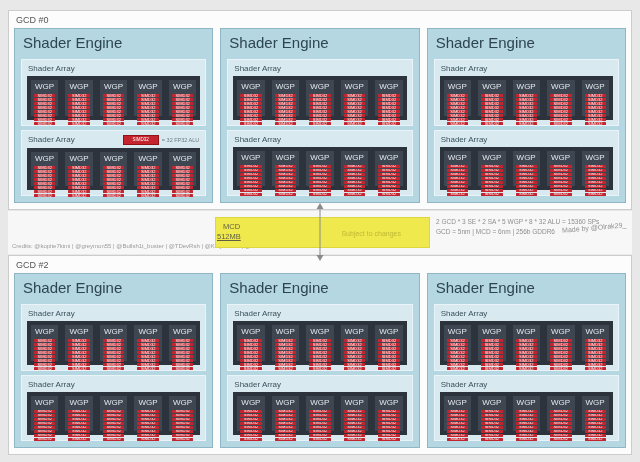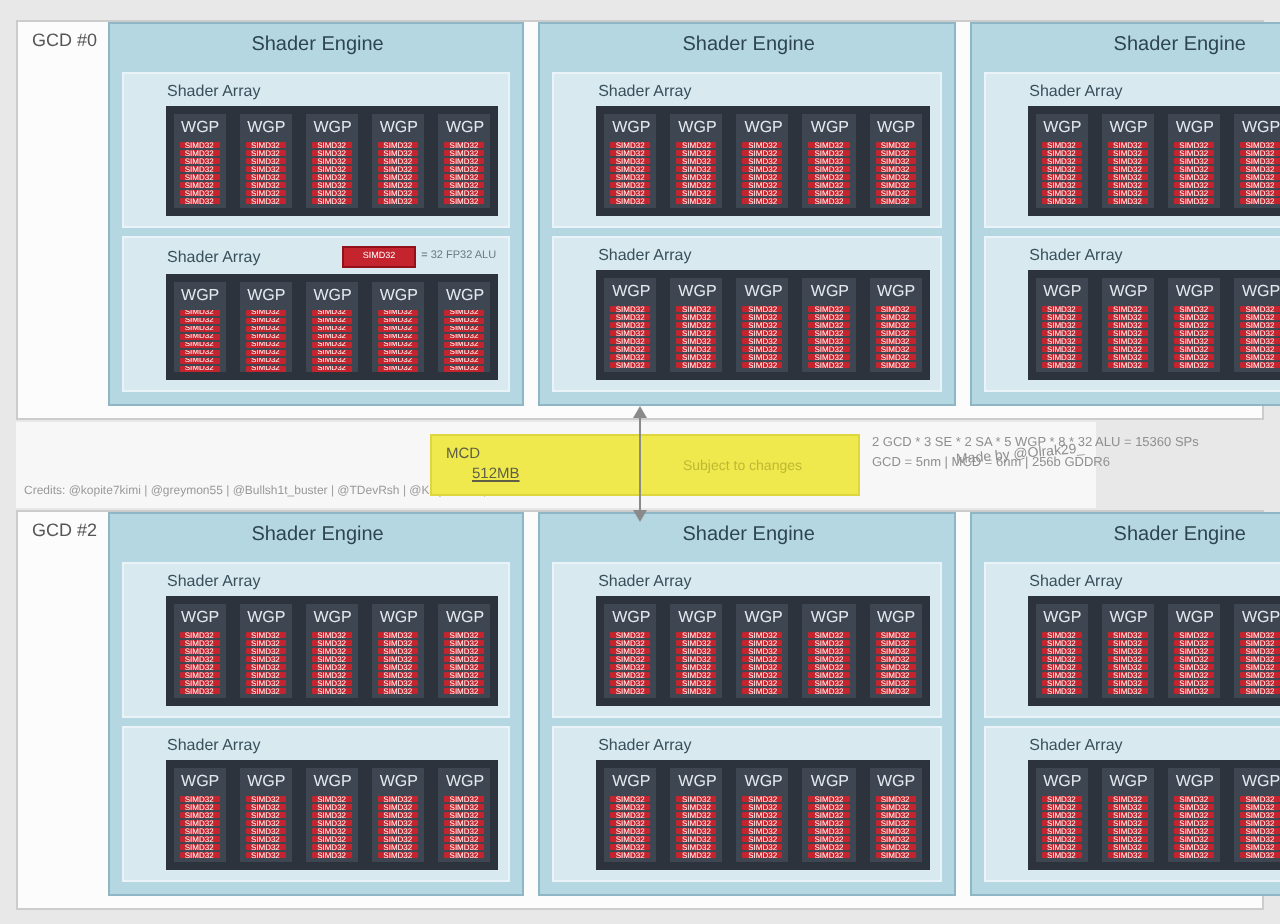--- a/index.html
+++ b/index.html
@@ -10,42 +10,42 @@
     position:relative;
   }
   .stage{position:absolute;left:0;top:0;width:640px;height:462px;}
 
   
   .gcd{
     position:absolute;left:8px;width:624px;height:200px;
     background:var(--gcd-bg,#fcfcfc);
     border:1px solid var(--gcd-border,#ccc);
     box-sizing:border-box;
-    display:flex;flex-direction:row;text-align:center;
+    display:flex;flex-direction:column;
   }
   #gcd0{top:10px;}
   #gcd1{top:255px;}
   .gcd-label{font-size:9px;color:#555;padding:4px 0 3px 7px;flex:0 0 auto;}
   .engines{flex:1;display:flex;gap:7px;padding:0 5px 6px 5px;min-height:0;}
 
   
   .engine{
     flex:1;display:flex;flex-direction:column;min-width:0;min-height:0;
     background:var(--engine-bg,#b4d7e2);
     border:1px solid var(--engine-border,#8fb6c4);
     padding:4px 6px 6px 6px;box-sizing:border-box;
   }
-  .engine-title{font-size:10px;color:#2e4550;padding:1px 0 4px 2px;flex:0 0 auto;}
+  .engine-title{font-size:15px;color:#2e4550;padding:1px 0 4px 2px;flex:0 0 auto;}
 
   
   .sarray{
     flex:1;display:flex;flex-direction:column;min-height:0;
     background:var(--array-bg,#d8eaf0);
     border:1px solid var(--array-border,#eaf4f8);
-    padding:3px 5px 5px 21px;box-sizing:border-box;margin-top:4px;
+    padding:3px 5px 5px 5px;box-sizing:border-box;margin-top:4px;
   }
   .sarray-head{flex:0 0 auto;display:flex;align-items:center;justify-content:space-between;padding:1px 1px 3px 1px;position:relative;}
   .sarray-title{font-size:8px;color:#39505b;}
   .legend{display:flex;align-items:center;gap:3px;}
   .legend-chip{
     background:var(--simd-red,#c4242e);color:#fff;
     font-size:4.5px;line-height:1;padding:2px 9px;border:1px solid #921219;
   }
   .legend-text{font-size:5.5px;color:#6d7a80;}
 
@@ -63,30 +63,30 @@
   .wgp-title{font-size:8px;color:#e4e9ee;padding:0 0 2px 1px;flex:0 0 auto;}
   .simd{
     flex:1;margin-top:1px;min-height:3px;
     background:var(--simd-red,#c4242e);
     color:#ffffff;font-size:4px;line-height:1;
     display:flex;align-items:center;justify-content:center;
     overflow:hidden;border-radius:0.5px;
   }
 
   
-  .strip{position:absolute;left:8px;top:211px;width:540px;height:43px;background:var(--strip-bg,#f7f7f7);}
+  .strip{position:absolute;left:8px;top:211px;width:624px;height:43px;background:var(--strip-bg,#f7f7f7);}
   .credits{position:absolute;left:4px;bottom:5px;font-size:6px;color:#9a9a9a;white-space:nowrap;}
   .mcd{
     position:absolute;left:207px;top:6px;width:215px;height:31px;
     background:var(--mcd-yellow,#efe94d);
     border:1px solid var(--mcd-yellow-border,#ddd63e);
     box-sizing:border-box;z-index:1;
   }
   .mcd-title{font-size:7.5px;color:#5f5f45;padding:4px 0 1px 7px;}
-  .mcd-size{font-size:7.5px;color:#5f5f45;padding:0 0 0 20px;text-decoration:underline;}
+  .mcd-size{font-size:7.5px;color:#5f5f45;padding:0 0 0 1px;text-decoration:underline;}
   .mcd-watermark{position:absolute;right:28px;top:12px;font-size:7px;color:rgba(110,104,10,0.38);}
   .specs{position:absolute;left:428px;top:6px;font-size:6.5px;color:#8f8f8f;line-height:10px;white-space:nowrap;}
   .made-by{position:absolute;right:6px;top:13px;font-size:7px;color:#8f8f8f;transform:rotate(-5deg);white-space:nowrap;}
   .arrow-svg{position:absolute;left:314px;top:203px;z-index:5;}
 </style>
 </head>
 <body>
 
 <div class="stage">
 

